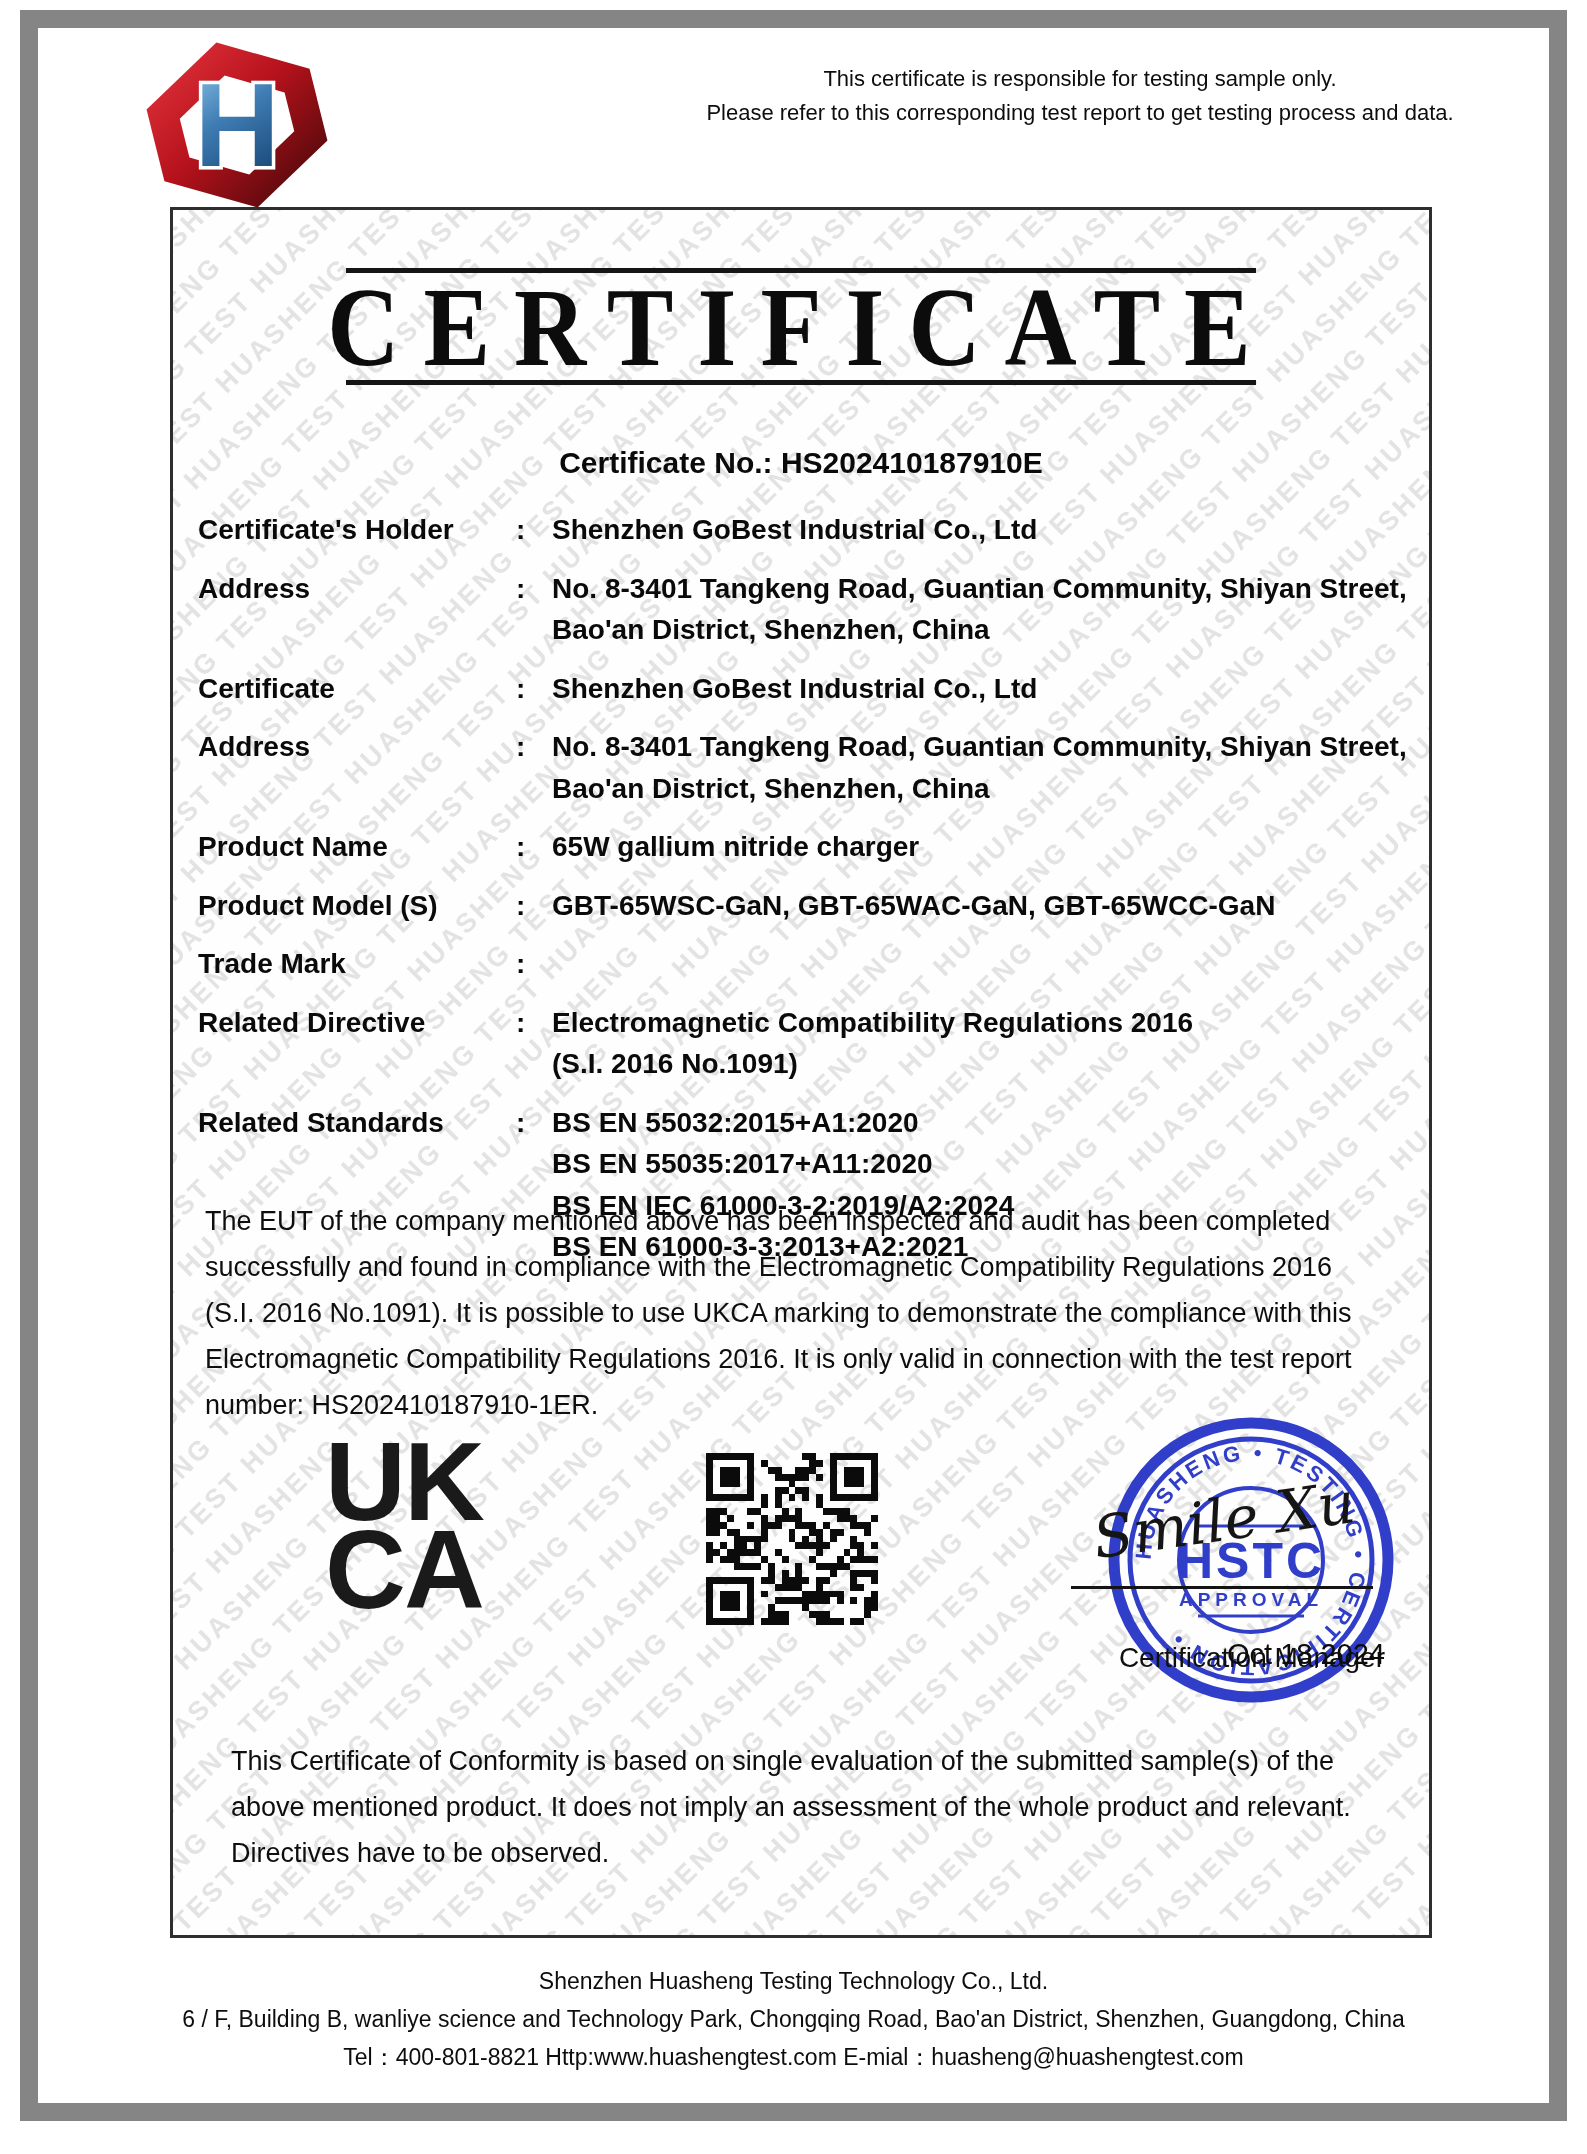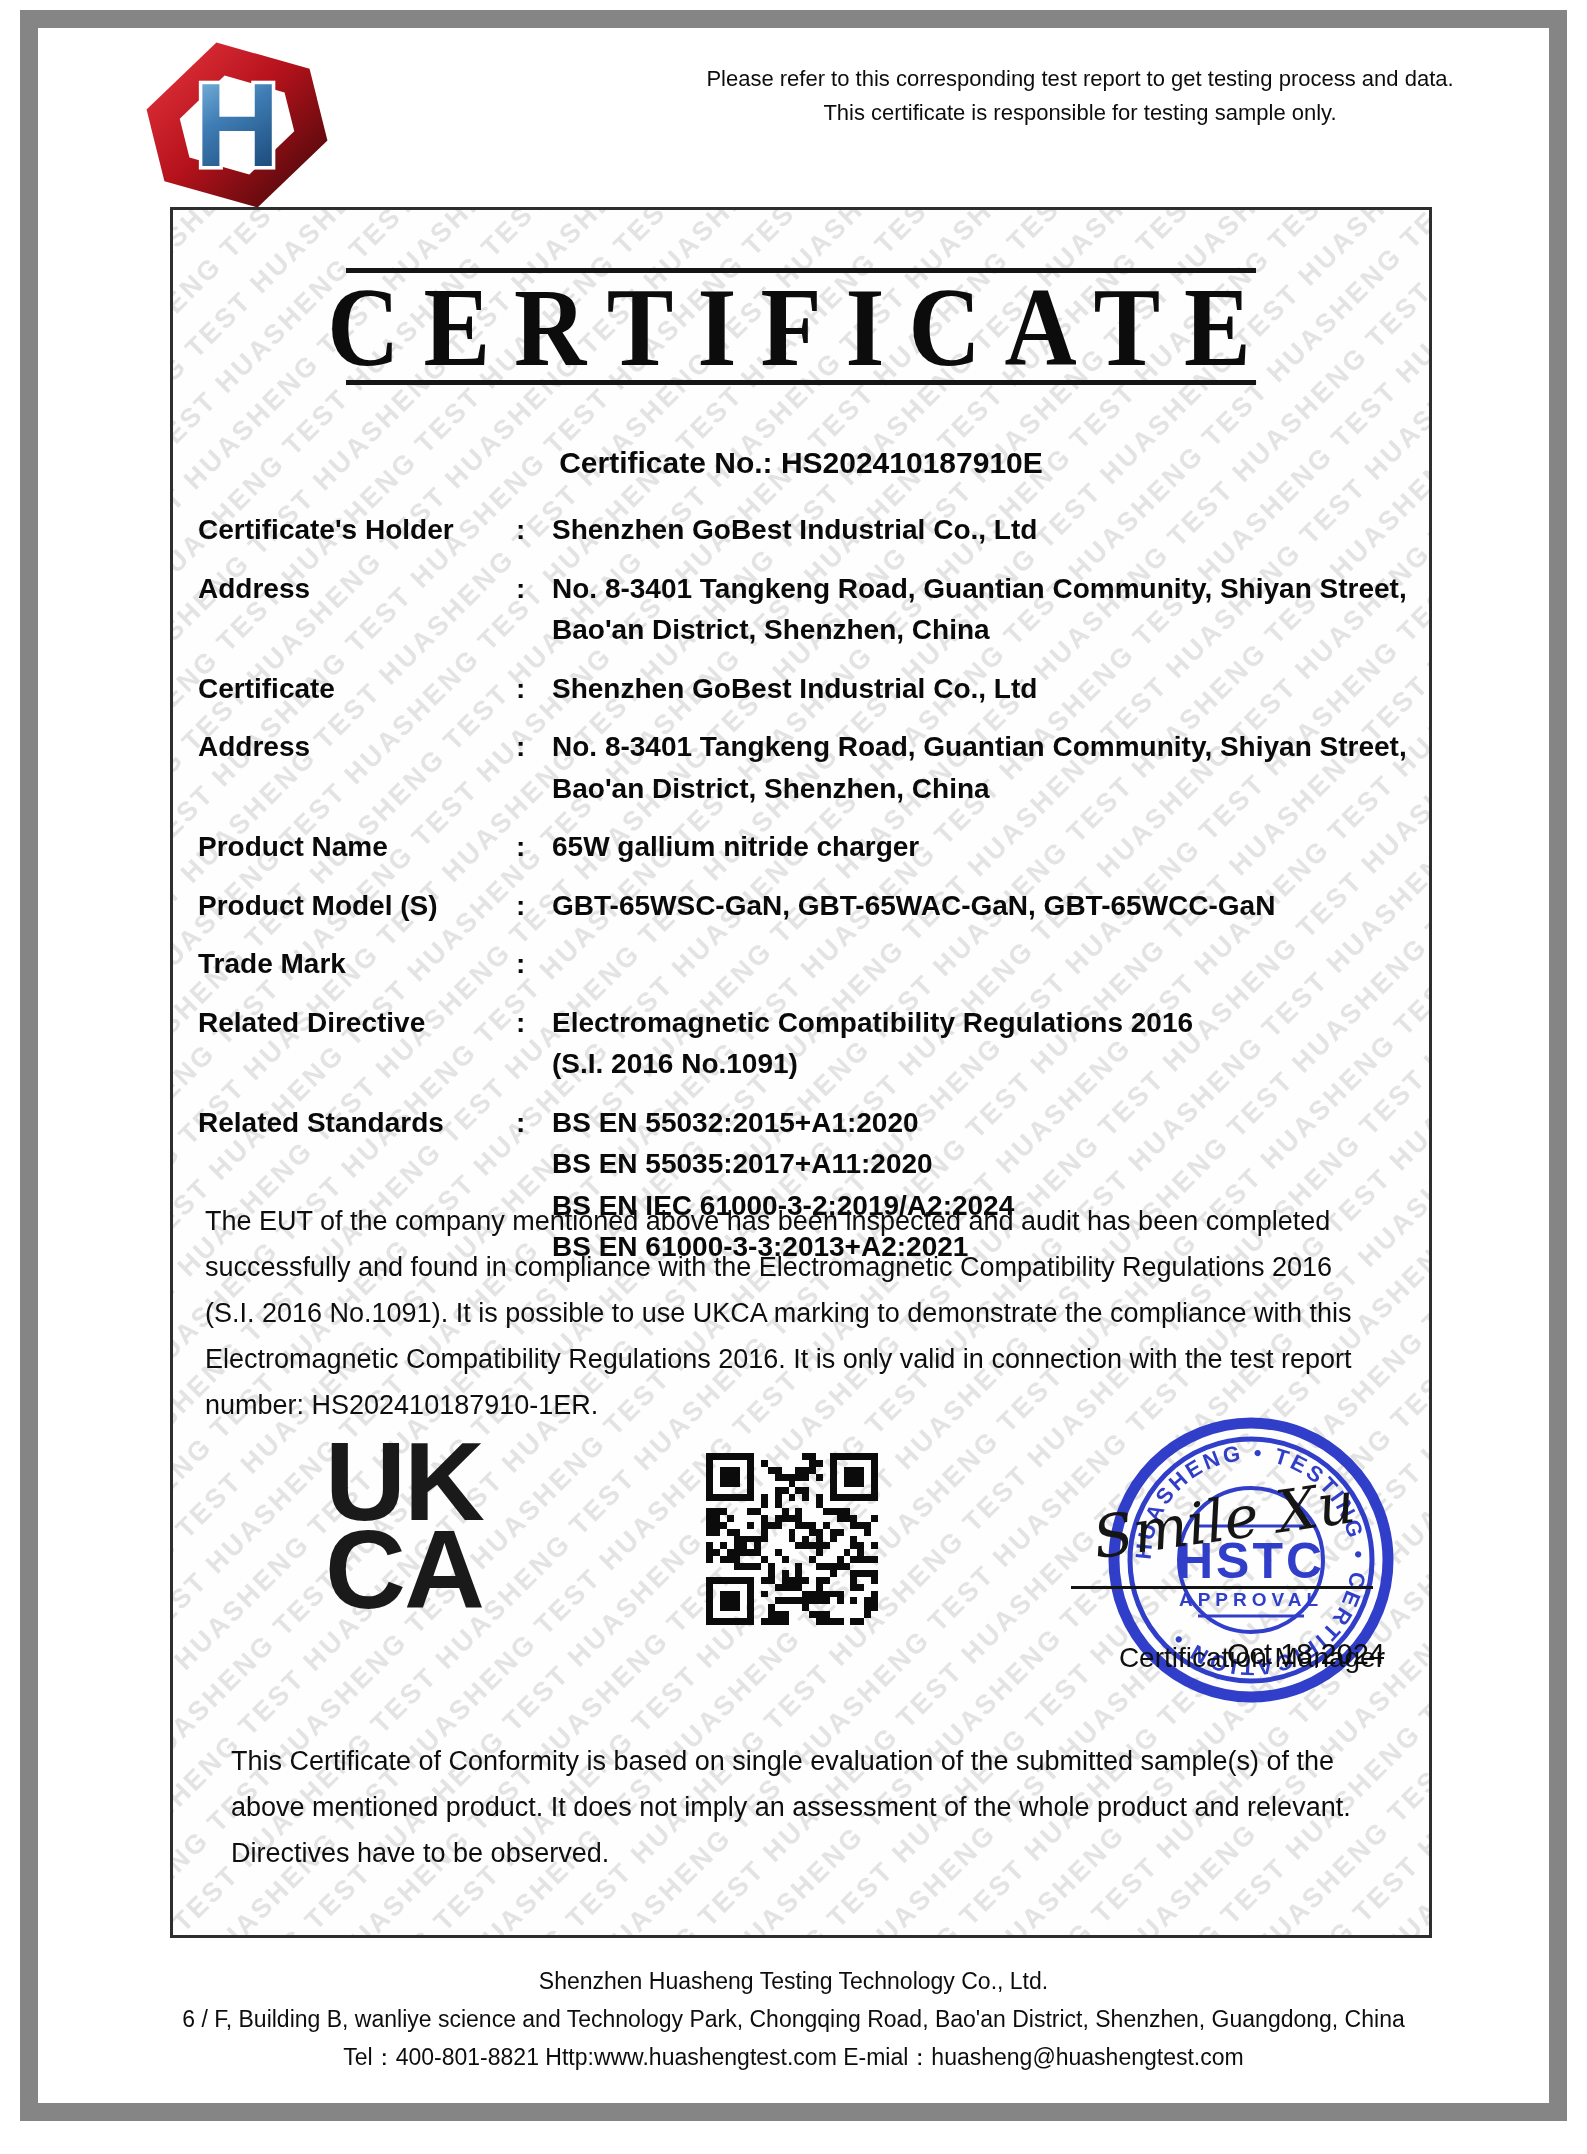--- a/index.html
+++ b/index.html
@@ -75,22 +75,22 @@
       </defs>
       <g transform="rotate(-14 112 91)">
         <path d="M112 6 L196 54 L196 128 L112 176 L28 128 L28 54 Z" fill="url(#redG)"></path>
         <path d="M112 40 L166 71 L166 111 L112 142 L58 111 L58 71 Z" fill="#ffffff"></path>
       </g>
       <text x="112" y="132" text-anchor="middle" font-family="Liberation Sans, sans-serif" font-size="118" font-weight="bold" fill="url(#bluG)" stroke="#ffffff" stroke-width="7" paint-order="stroke">H</text>
     </svg>
   </div>
 
   <div class="header-notes">
+    <div>This certificate is responsible for testing sample only.</div>
     <div>Please refer to this corresponding test report to get testing process and data.</div>
-    <div>This certificate is responsible for testing sample only.</div>
   </div>
 
   <div class="cert-box">
 
     <div class="watermark">
       <div class="wm-rot" id="wm">
           <div style="transform: translateX(0px);">HUASHENG TEST  HUASHENG TEST  HUASHENG TEST  HUASHENG TEST  HUASHENG TEST  HUASHENG TEST  HUASHENG TEST  HUASHENG TEST  HUASHENG TEST  HUASHENG TEST  HUASHENG TEST  HUASHENG TEST  HUASHENG TEST  HUASHENG TEST  HUASHENG TEST  HUASHENG TEST  </div>
           <div style="transform: translateX(-95px);">HUASHENG TEST  HUASHENG TEST  HUASHENG TEST  HUASHENG TEST  HUASHENG TEST  HUASHENG TEST  HUASHENG TEST  HUASHENG TEST  HUASHENG TEST  HUASHENG TEST  HUASHENG TEST  HUASHENG TEST  HUASHENG TEST  HUASHENG TEST  HUASHENG TEST  HUASHENG TEST  </div>
           <div style="transform: translateX(-190px);">HUASHENG TEST  HUASHENG TEST  HUASHENG TEST  HUASHENG TEST  HUASHENG TEST  HUASHENG TEST  HUASHENG TEST  HUASHENG TEST  HUASHENG TEST  HUASHENG TEST  HUASHENG TEST  HUASHENG TEST  HUASHENG TEST  HUASHENG TEST  HUASHENG TEST  HUASHENG TEST  </div>
           <div style="transform: translateX(0px);">HUASHENG TEST  HUASHENG TEST  HUASHENG TEST  HUASHENG TEST  HUASHENG TEST  HUASHENG TEST  HUASHENG TEST  HUASHENG TEST  HUASHENG TEST  HUASHENG TEST  HUASHENG TEST  HUASHENG TEST  HUASHENG TEST  HUASHENG TEST  HUASHENG TEST  HUASHENG TEST  </div>

